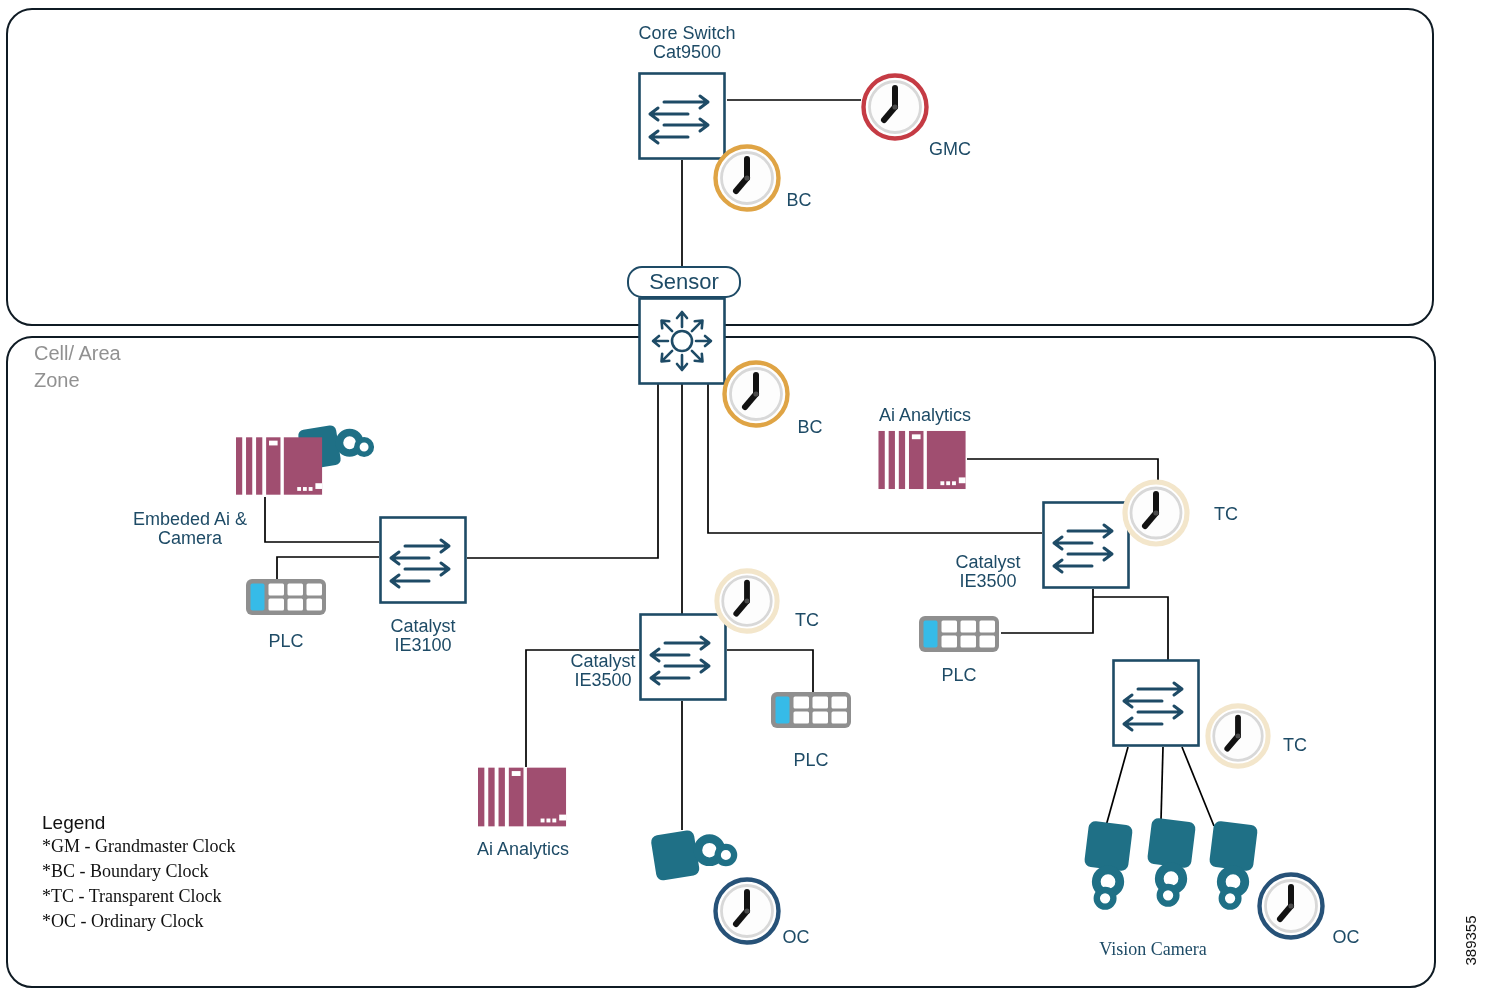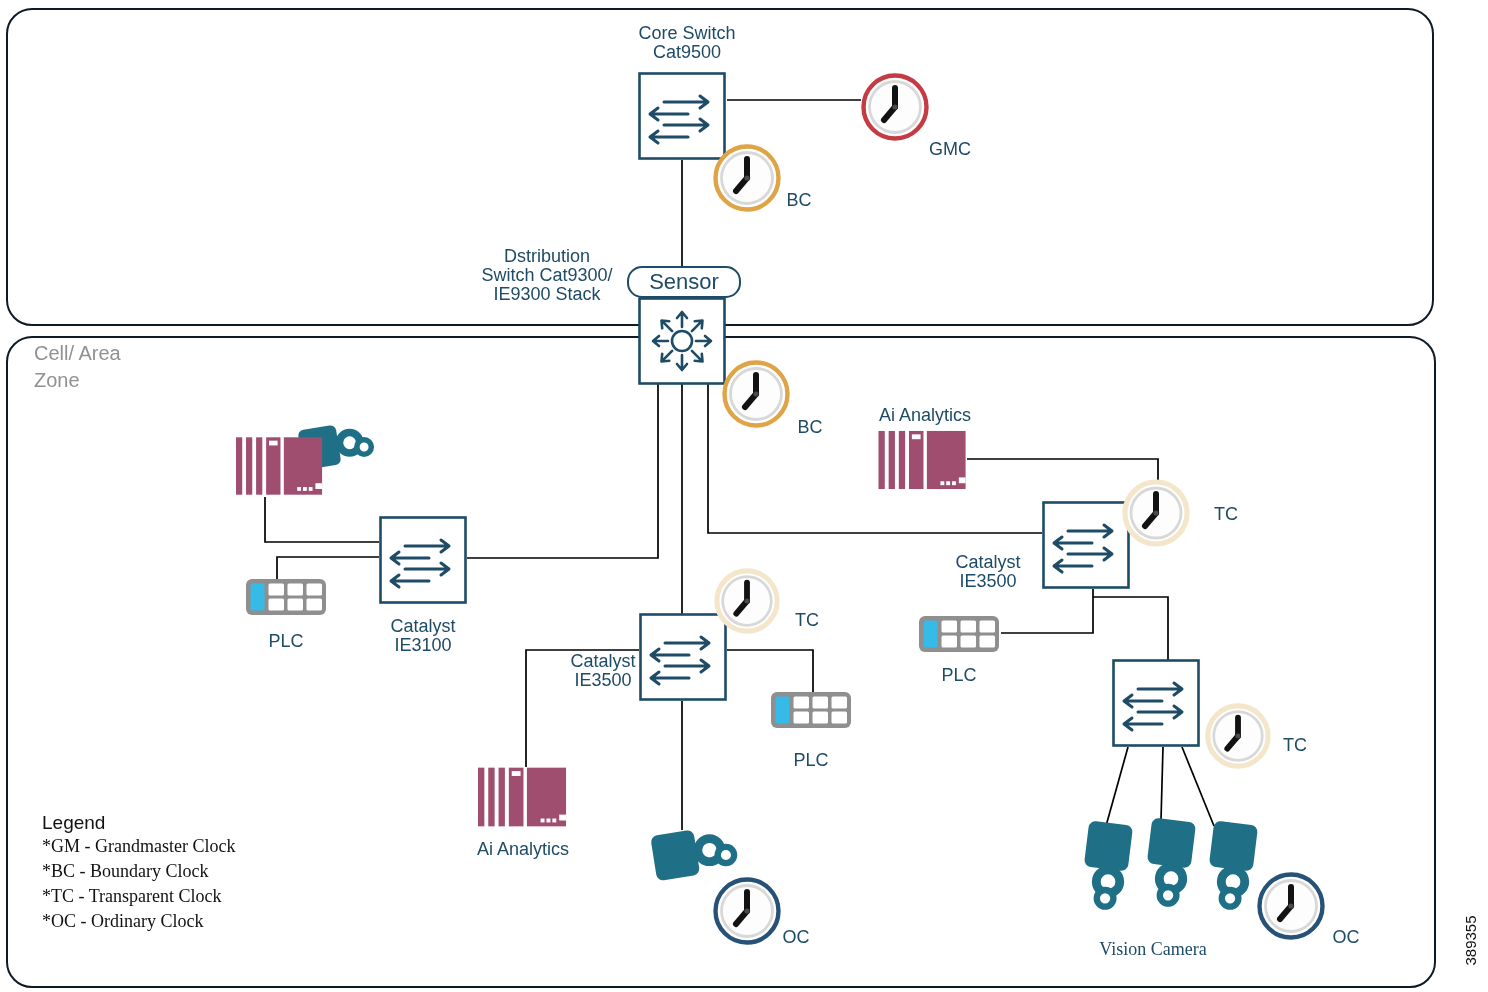--- a/index.html
+++ b/index.html
@@ -100,23 +100,20 @@
     <svg width="70" height="70" viewBox="0 0 70 70">
       <circle cx="35" cy="35" r="31.5" class="ring ring-orange" stroke-width="4.4"></circle>
       <circle cx="35" cy="35" r="25.5" class="clock-inner"></circle>
       <path class="hand" d="M35 35 V16"></path>
       <path class="hand" d="M35 35 L24 48"></path>
       <circle cx="35" cy="35" r="2.6" fill="#4a4a4a"></circle>
     </svg>
   </div>
   <div class="lbl" style="left:769px;top:191px;width:60px;">BC</div>
 
-  <div class="lbl" style="left:447px;top:247px;width:200px;">Dstribution
-Switch Cat9300/
-IE9300 Stack</div>
   <div class="pill" style="left:627px;top:266px;width:110px;height:28px;">Sensor</div>
   <div class="node icon-svg" style="left:638px;top:297px;">
     <svg width="88" height="88" viewBox="0 0 88 88">
       <rect x="1.5" y="1.5" width="85" height="85" class="switch-box" stroke-width="2.6"></rect>
       <circle cx="44" cy="44" r="10" fill="#fff" stroke="var(--navy)" stroke-width="2.6"></circle>
       <g fill="none" stroke="var(--navy)" stroke-width="2.6" stroke-linecap="round" stroke-linejoin="round">
         <g transform="rotate(0 44 44)">
             <path d="M44 30 V16 M39 21 L44 15 L49 21"></path>
           </g>
         <g transform="rotate(45 44 44)">
@@ -173,20 +170,22 @@
       </g>
       <rect x="34.5" y="4.5" width="9" height="5" fill="#fff"></rect>
       <g fill="#fff">
         <rect x="64" y="53" width="4" height="4"></rect>
         <rect x="70" y="53" width="4" height="4"></rect>
         <rect x="76" y="53" width="4" height="4"></rect>
         <rect x="83" y="49" width="7" height="6"></rect>
       </g>
     </svg>
   </div>
+  <div class="lbl" style="left:110px;top:510px;width:160px;">Embeded Ai &amp;
+Camera</div>
 
   <div class="node icon-svg" style="left:245px;top:578px;">
     <svg width="82" height="38" viewBox="0 0 82 38">
       <rect x="1" y="1" width="80" height="36" rx="6" class="plc-frame"></rect>
       <rect x="5.5" y="5.5" width="14" height="27" rx="2" class="plc-cyan"></rect>
       <g class="plc-cell">
         <rect x="23.5" y="5.5" width="15.5" height="12" rx="1.5"></rect>
           <rect x="23.5" y="20.5" width="15.5" height="12" rx="1.5"></rect>
         <rect x="42.5" y="5.5" width="15.5" height="12" rx="1.5"></rect>
           <rect x="42.5" y="20.5" width="15.5" height="12" rx="1.5"></rect>

